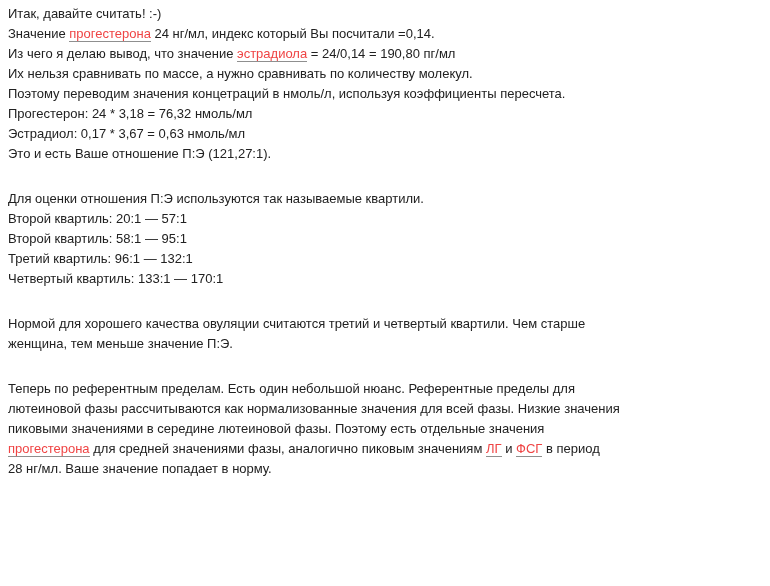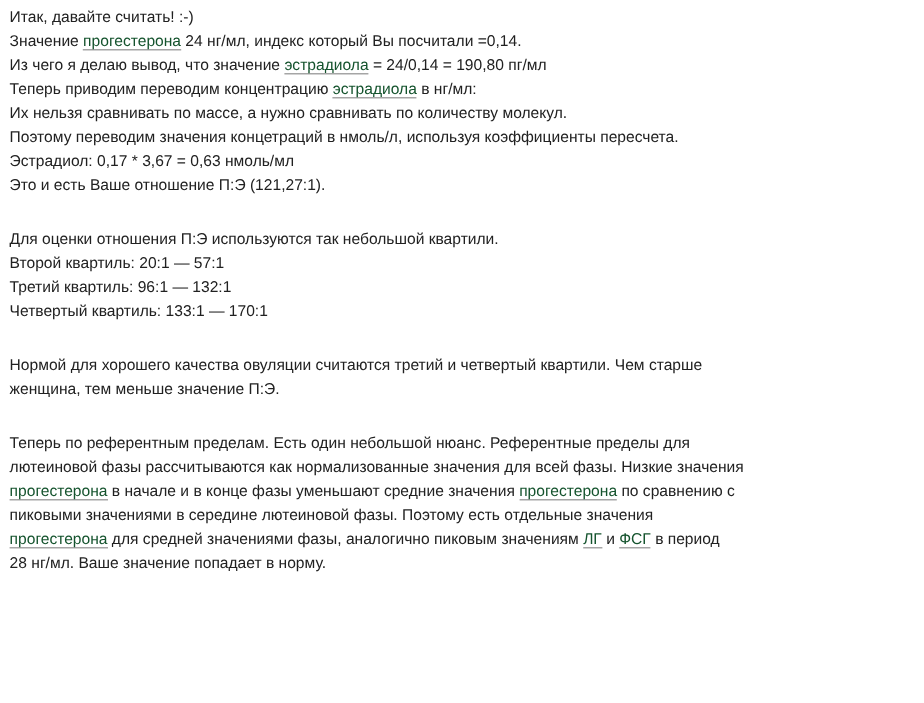--- a/index.html
+++ b/index.html
@@ -23,51 +23,51 @@
   }
   .paragraph:last-child {
     margin-bottom: 16px;
   }
   .line {
     height: 20px;
     line-height: 20px;
     white-space: pre;
   }
   .term-link {
-    color: #14532d;
+    color: #ef4444;
     text-decoration: none;
     border-bottom: 1px solid #8f8f8f;
     cursor: pointer;
   }
 </style>
 </head>
 <body>
 
 <div class="post-body">
     <div class="paragraph">
       <div class="line"><span>Итак, давайте считать! :-)</span></div>
       <div class="line"><span>Значение </span><span class="term-link">прогестерона</span><span> 24 нг/мл, индекс который Вы посчитали =0,14.</span></div>
       <div class="line"><span>Из чего я делаю вывод, что значение </span><span class="term-link">эстрадиола</span><span> = 24/0,14 = 190,80 пг/мл</span></div>
-      <div class="line"><span>Теперь приводим переводим концентрацию </span><span class="term-link">эстрадиола</span><span> в нг/мл:</span></div>
       <div class="line"><span>Их нельзя сравнивать по массе, а нужно сравнивать по количеству молекул.</span></div>
       <div class="line"><span>Поэтому переводим значения концетраций в нмоль/л, используя коэффициенты пересчета.</span></div>
+      <div class="line"><span>Прогестерон: 24 * 3,18 = 76,32 нмоль/мл</span></div>
       <div class="line"><span>Эстрадиол: 0,17 * 3,67 = 0,63 нмоль/мл</span></div>
       <div class="line"><span>Это и есть Ваше отношение П:Э (121,27:1).</span></div>
     </div>
     <div class="paragraph">
-      <div class="line"><span>Для оценки отношения П:Э используются так небольшой квартили.</span></div>
+      <div class="line"><span>Для оценки отношения П:Э используются так называемые квартили.</span></div>
       <div class="line"><span>Второй квартиль: 20:1 — 57:1</span></div>
+      <div class="line"><span>Второй квартиль: 58:1 — 95:1</span></div>
       <div class="line"><span>Третий квартиль: 96:1 — 132:1</span></div>
       <div class="line"><span>Четвертый квартиль: 133:1 — 170:1</span></div>
     </div>
     <div class="paragraph">
       <div class="line"><span>Нормой для хорошего качества овуляции считаются третий и четвертый квартили. Чем старше</span></div>
       <div class="line"><span>женщина, тем меньше значение П:Э.</span></div>
     </div>
     <div class="paragraph">
       <div class="line"><span>Теперь по референтным пределам. Есть один небольшой нюанс. Референтные пределы для</span></div>
       <div class="line"><span>лютеиновой фазы рассчитываются как нормализованные значения для всей фазы. Низкие значения</span></div>
-      <div class="line"><span class="term-link">прогестерона</span><span> в начале и в конце фазы уменьшают средние значения </span><span class="term-link">прогестерона</span><span> по сравнению с</span></div>
       <div class="line"><span>пиковыми значениями в середине лютеиновой фазы. Поэтому есть отдельные значения</span></div>
       <div class="line"><span class="term-link">прогестерона</span><span> для средней значениями фазы, аналогично пиковым значениям </span><span class="term-link">ЛГ</span><span> и </span><span class="term-link">ФСГ</span><span> в период</span></div>
       <div class="line"><span>28 нг/мл. Ваше значение попадает в норму.</span></div>
     </div>
   </div>
 
 </body></html>

